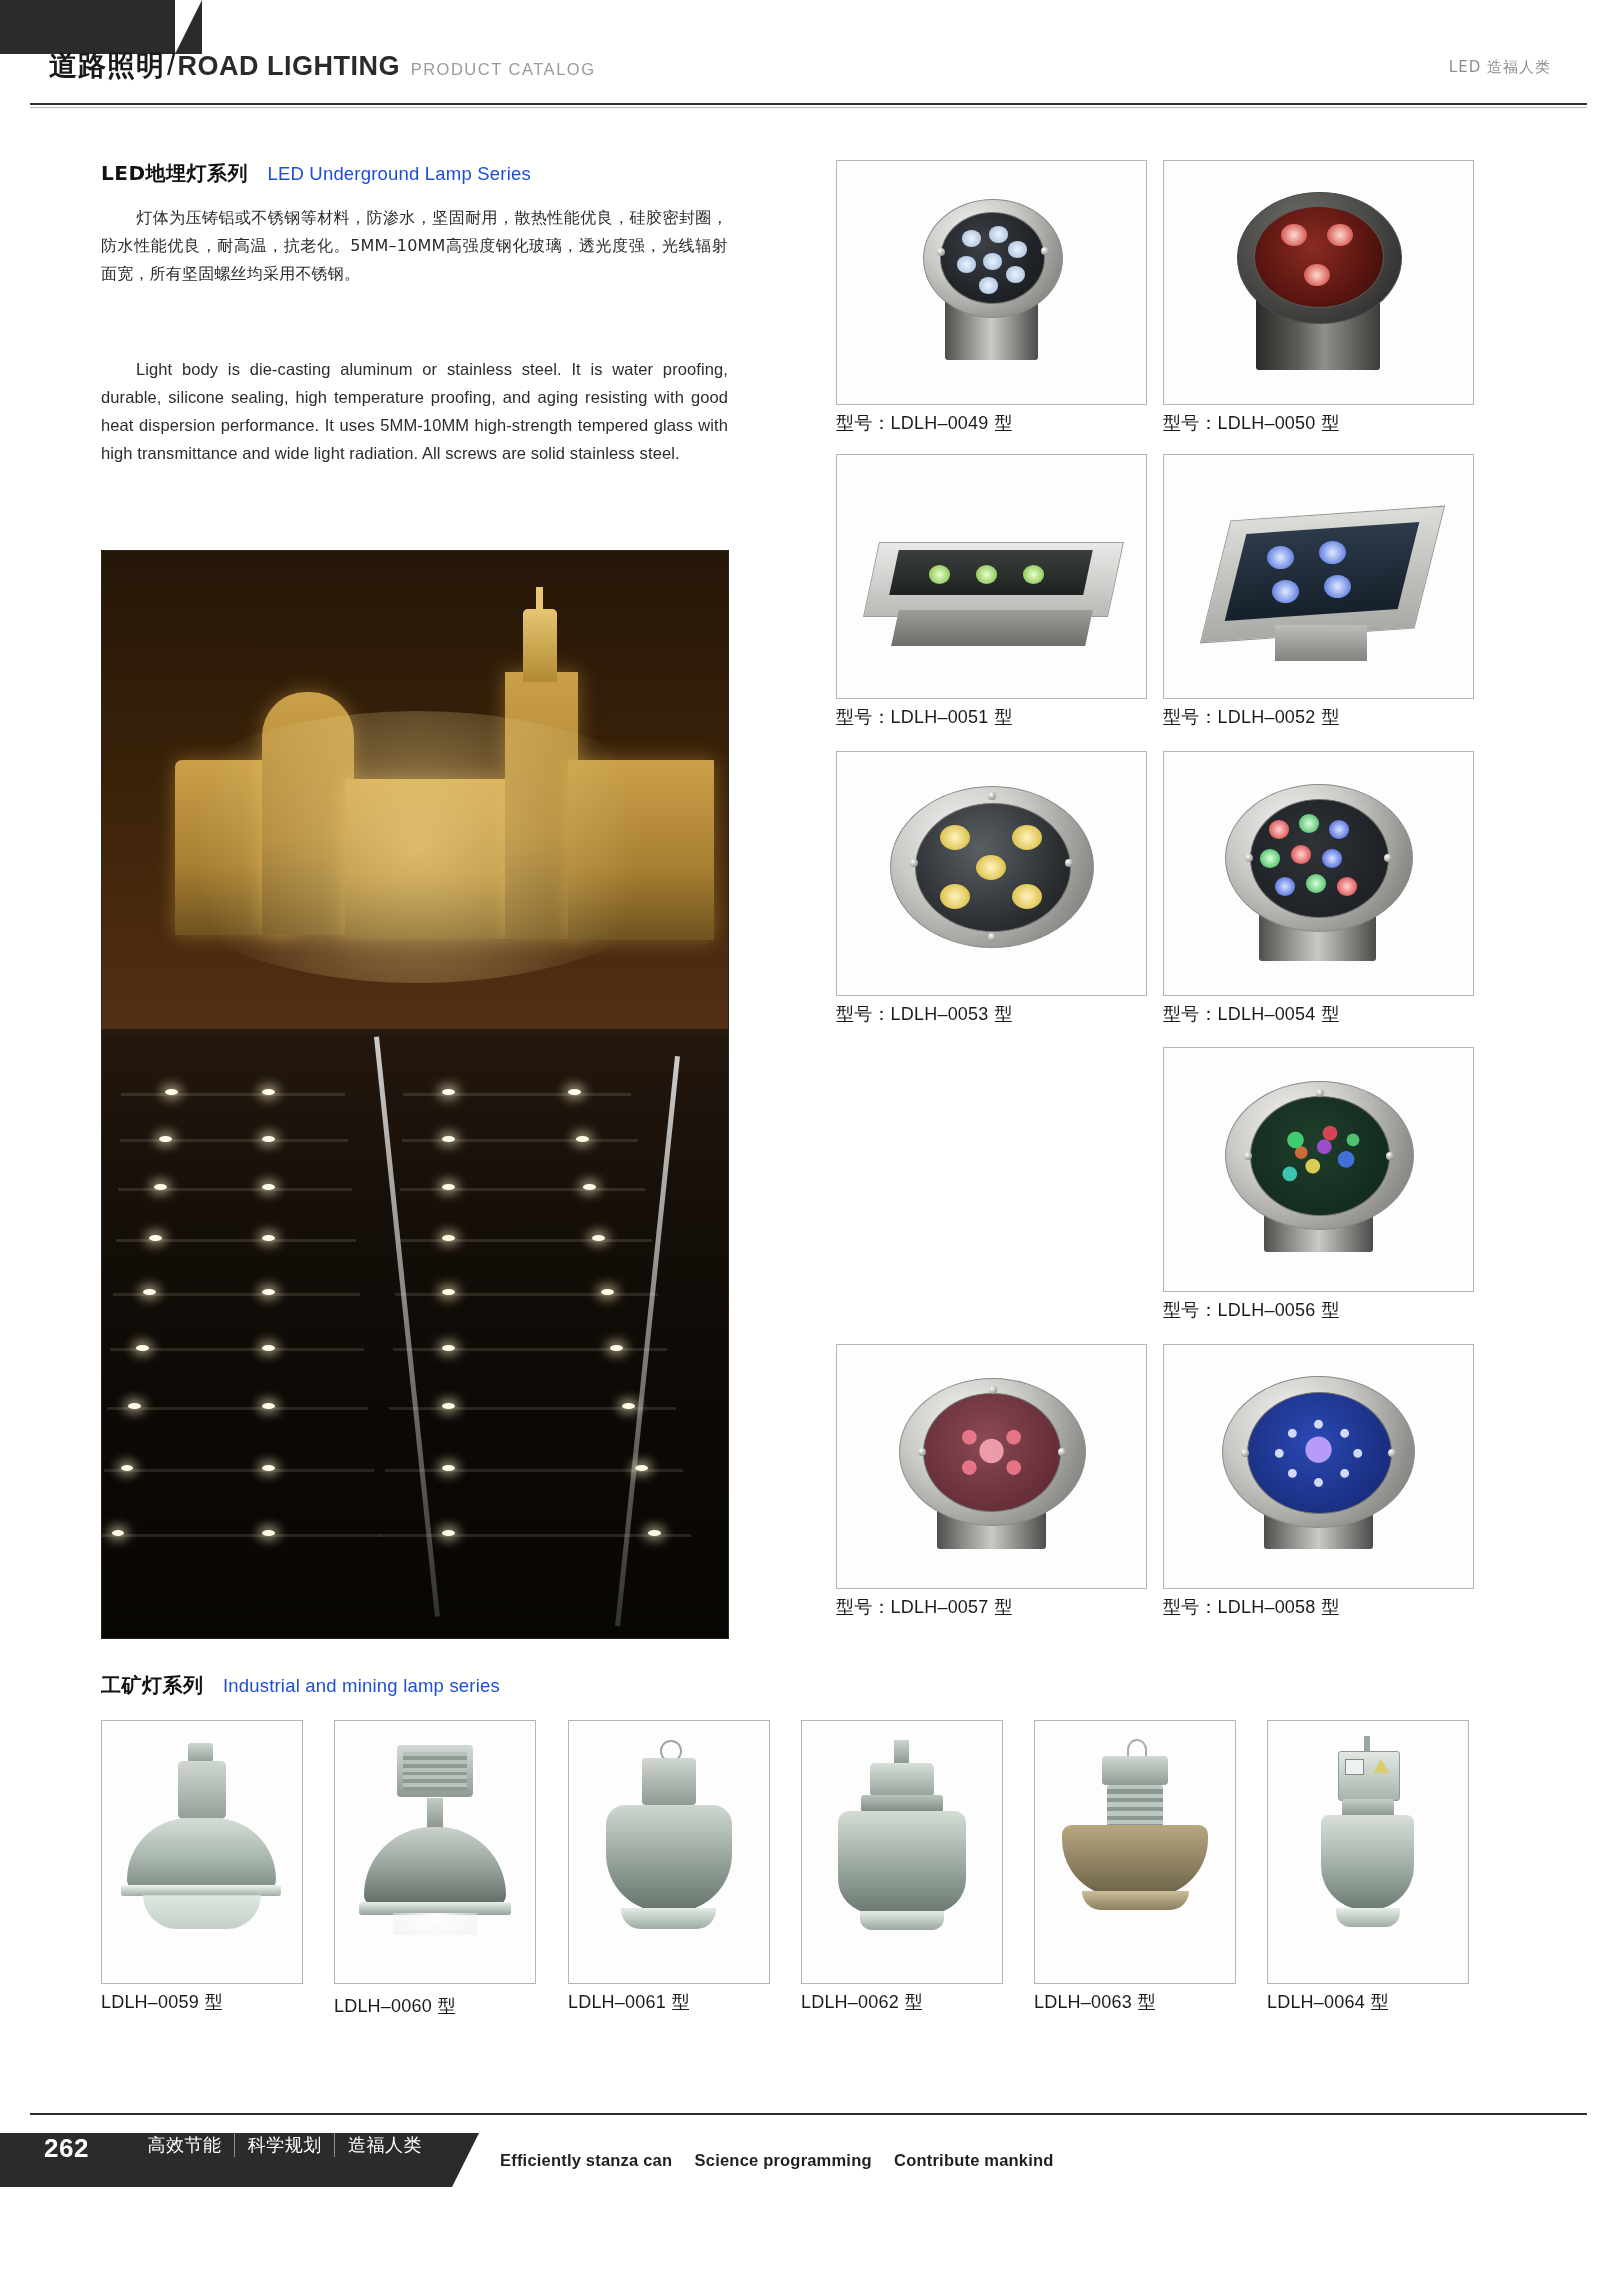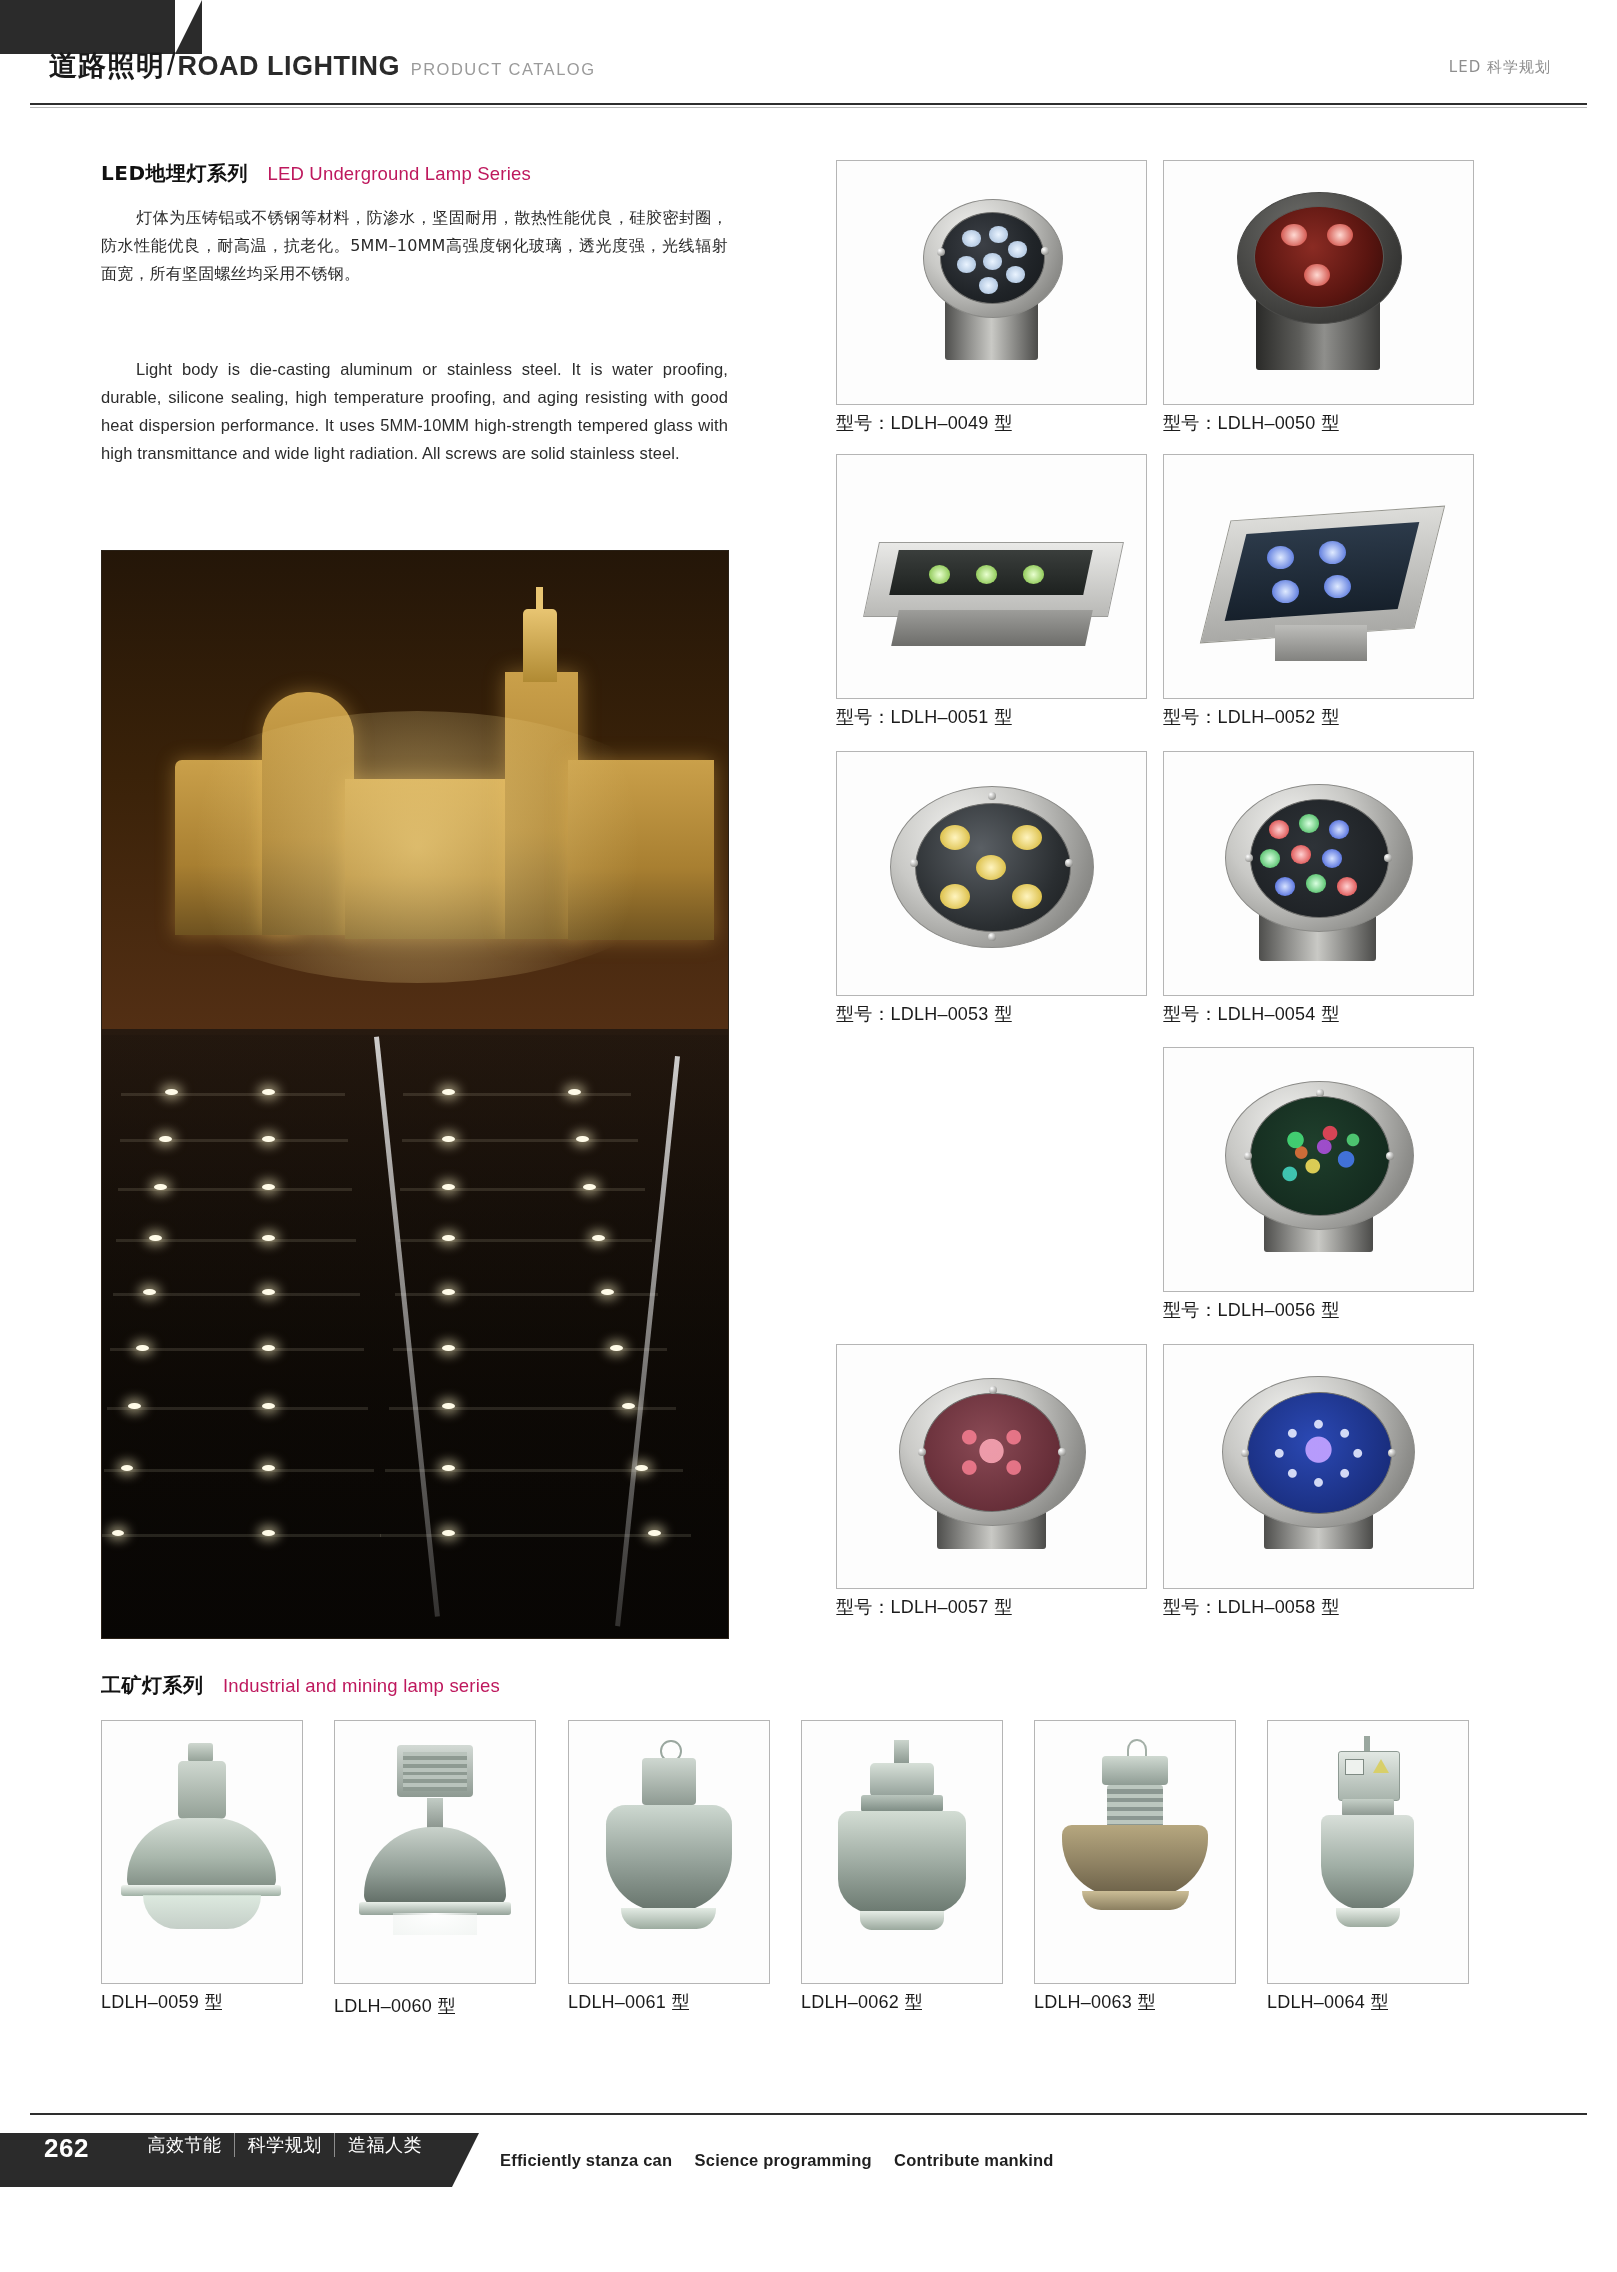--- a/index.html
+++ b/index.html
@@ -184,21 +184,21 @@
   }
   .sec-head .cn {
     font-family: "DejaVu Sans", sans-serif;
     font-size: 20px;
     font-weight: bold;
     color: #111;
     letter-spacing: 0.5px;
   }
   .sec-head .en {
     font-size: 18.5px;
-    color: #be185d;
+    color: #1d4ed8;
     margin-left: 19.4px;
     letter-spacing: 0.2px;
   }
 
   
   .para {
     position: absolute;
     font-size: 16px;
     line-height: 28px;
     color: #2a2a2a;
@@ -362,21 +362,21 @@
 <div class="page">
 
   <div class="header">
     <div class="corner-wedge"></div>
     <div class="header-title">
       <span class="ht-cn">道路照明</span>
       <span class="ht-slash">/</span>
       <span class="ht-en">ROAD LIGHTING</span>
       <span class="ht-sub">PRODUCT CATALOG</span>
     </div>
-    <div class="header-right">LED 科学规划</div>
+    <div class="header-right">LED 造福人类</div>
     <div class="header-rule"></div>
     <div class="header-rule-thin"></div>
   </div>
 
   <div class="sec-head" style="left:101px; top:160px;">
     <span class="cn">LED地埋灯系列</span>
     <span class="en">LED Underground Lamp Series</span>
   </div>
 
   <div class="para cn" style="left:101px; top:204px; width:627px;">

